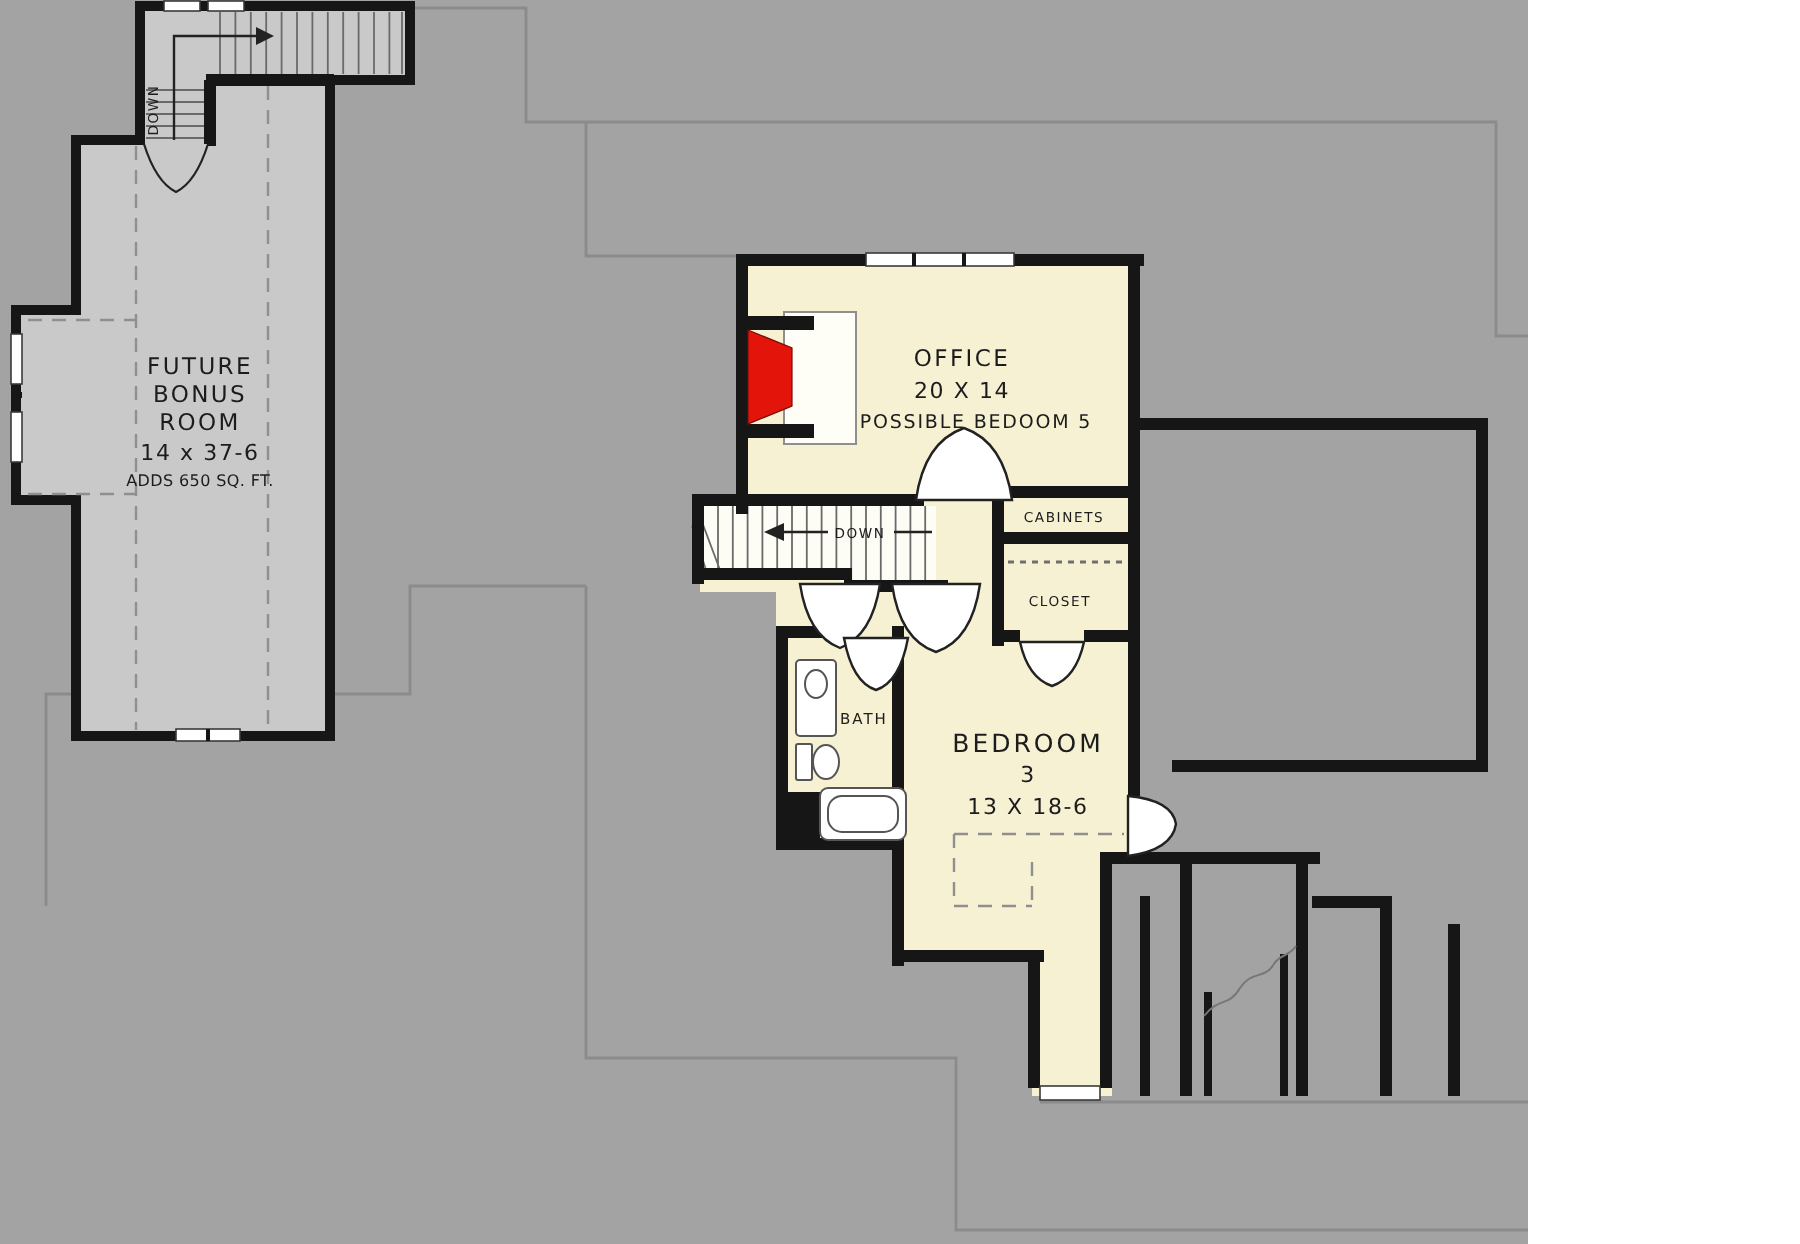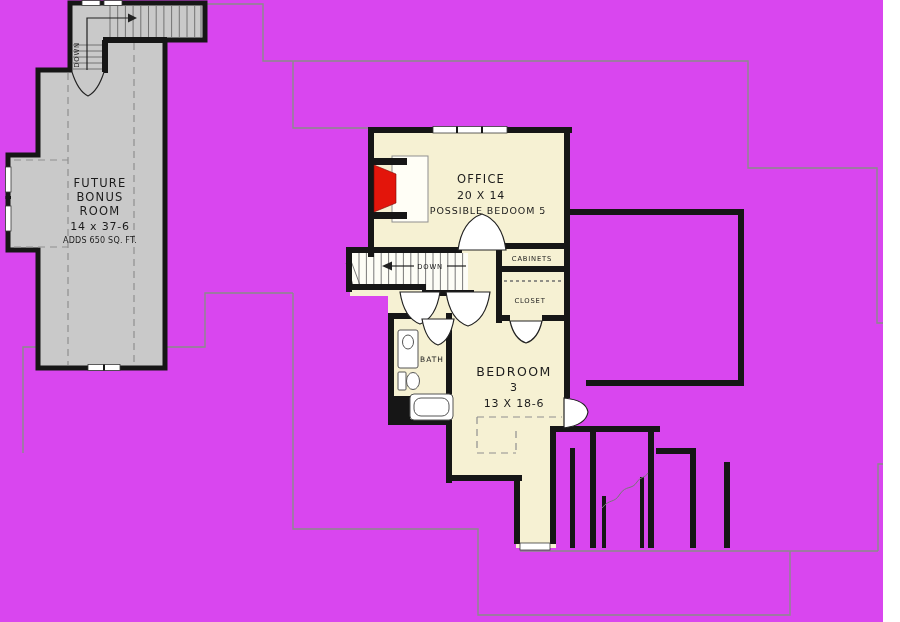--- a/index.html
+++ b/index.html
@@ -5,21 +5,21 @@
   :root{
     --wall:#161616;
     --bonus-fill:#c9c9c9;
     --room-fill:#f6f1d3;
     --fireplace:#e3150b;
     --roof-outline:#8b8b8b;
     --tread-line:#6a6a6a;
     --fixture-line:#555555;
   }
   html,body{margin:0;padding:0;background:#ffffff;}
-  .page{width:883px;height:622px;position:relative;background:#d946ef;overflow:hidden;}
+  .page{width:764px;height:622px;position:relative;background:#a3a3a3;overflow:hidden;}
   svg{display:block;}
   .thin{stroke:var(--roof-outline);stroke-width:1.4;fill:none;}
   .wall{fill:var(--wall);}
   .yellow{fill:var(--room-fill);}
   .gray-room{fill:var(--bonus-fill);stroke:var(--wall);stroke-width:5;}
   .win{fill:#ffffff;stroke:#3a3a3a;stroke-width:0.8;}
   .tick{fill:var(--wall);}
   .tread{stroke:var(--tread-line);stroke-width:0.9;fill:none;}
   .treadbg{fill:#fdfdf6;}
   .dash{stroke:#8f8f8f;stroke-width:1.2;fill:none;stroke-dasharray:7 5;}

